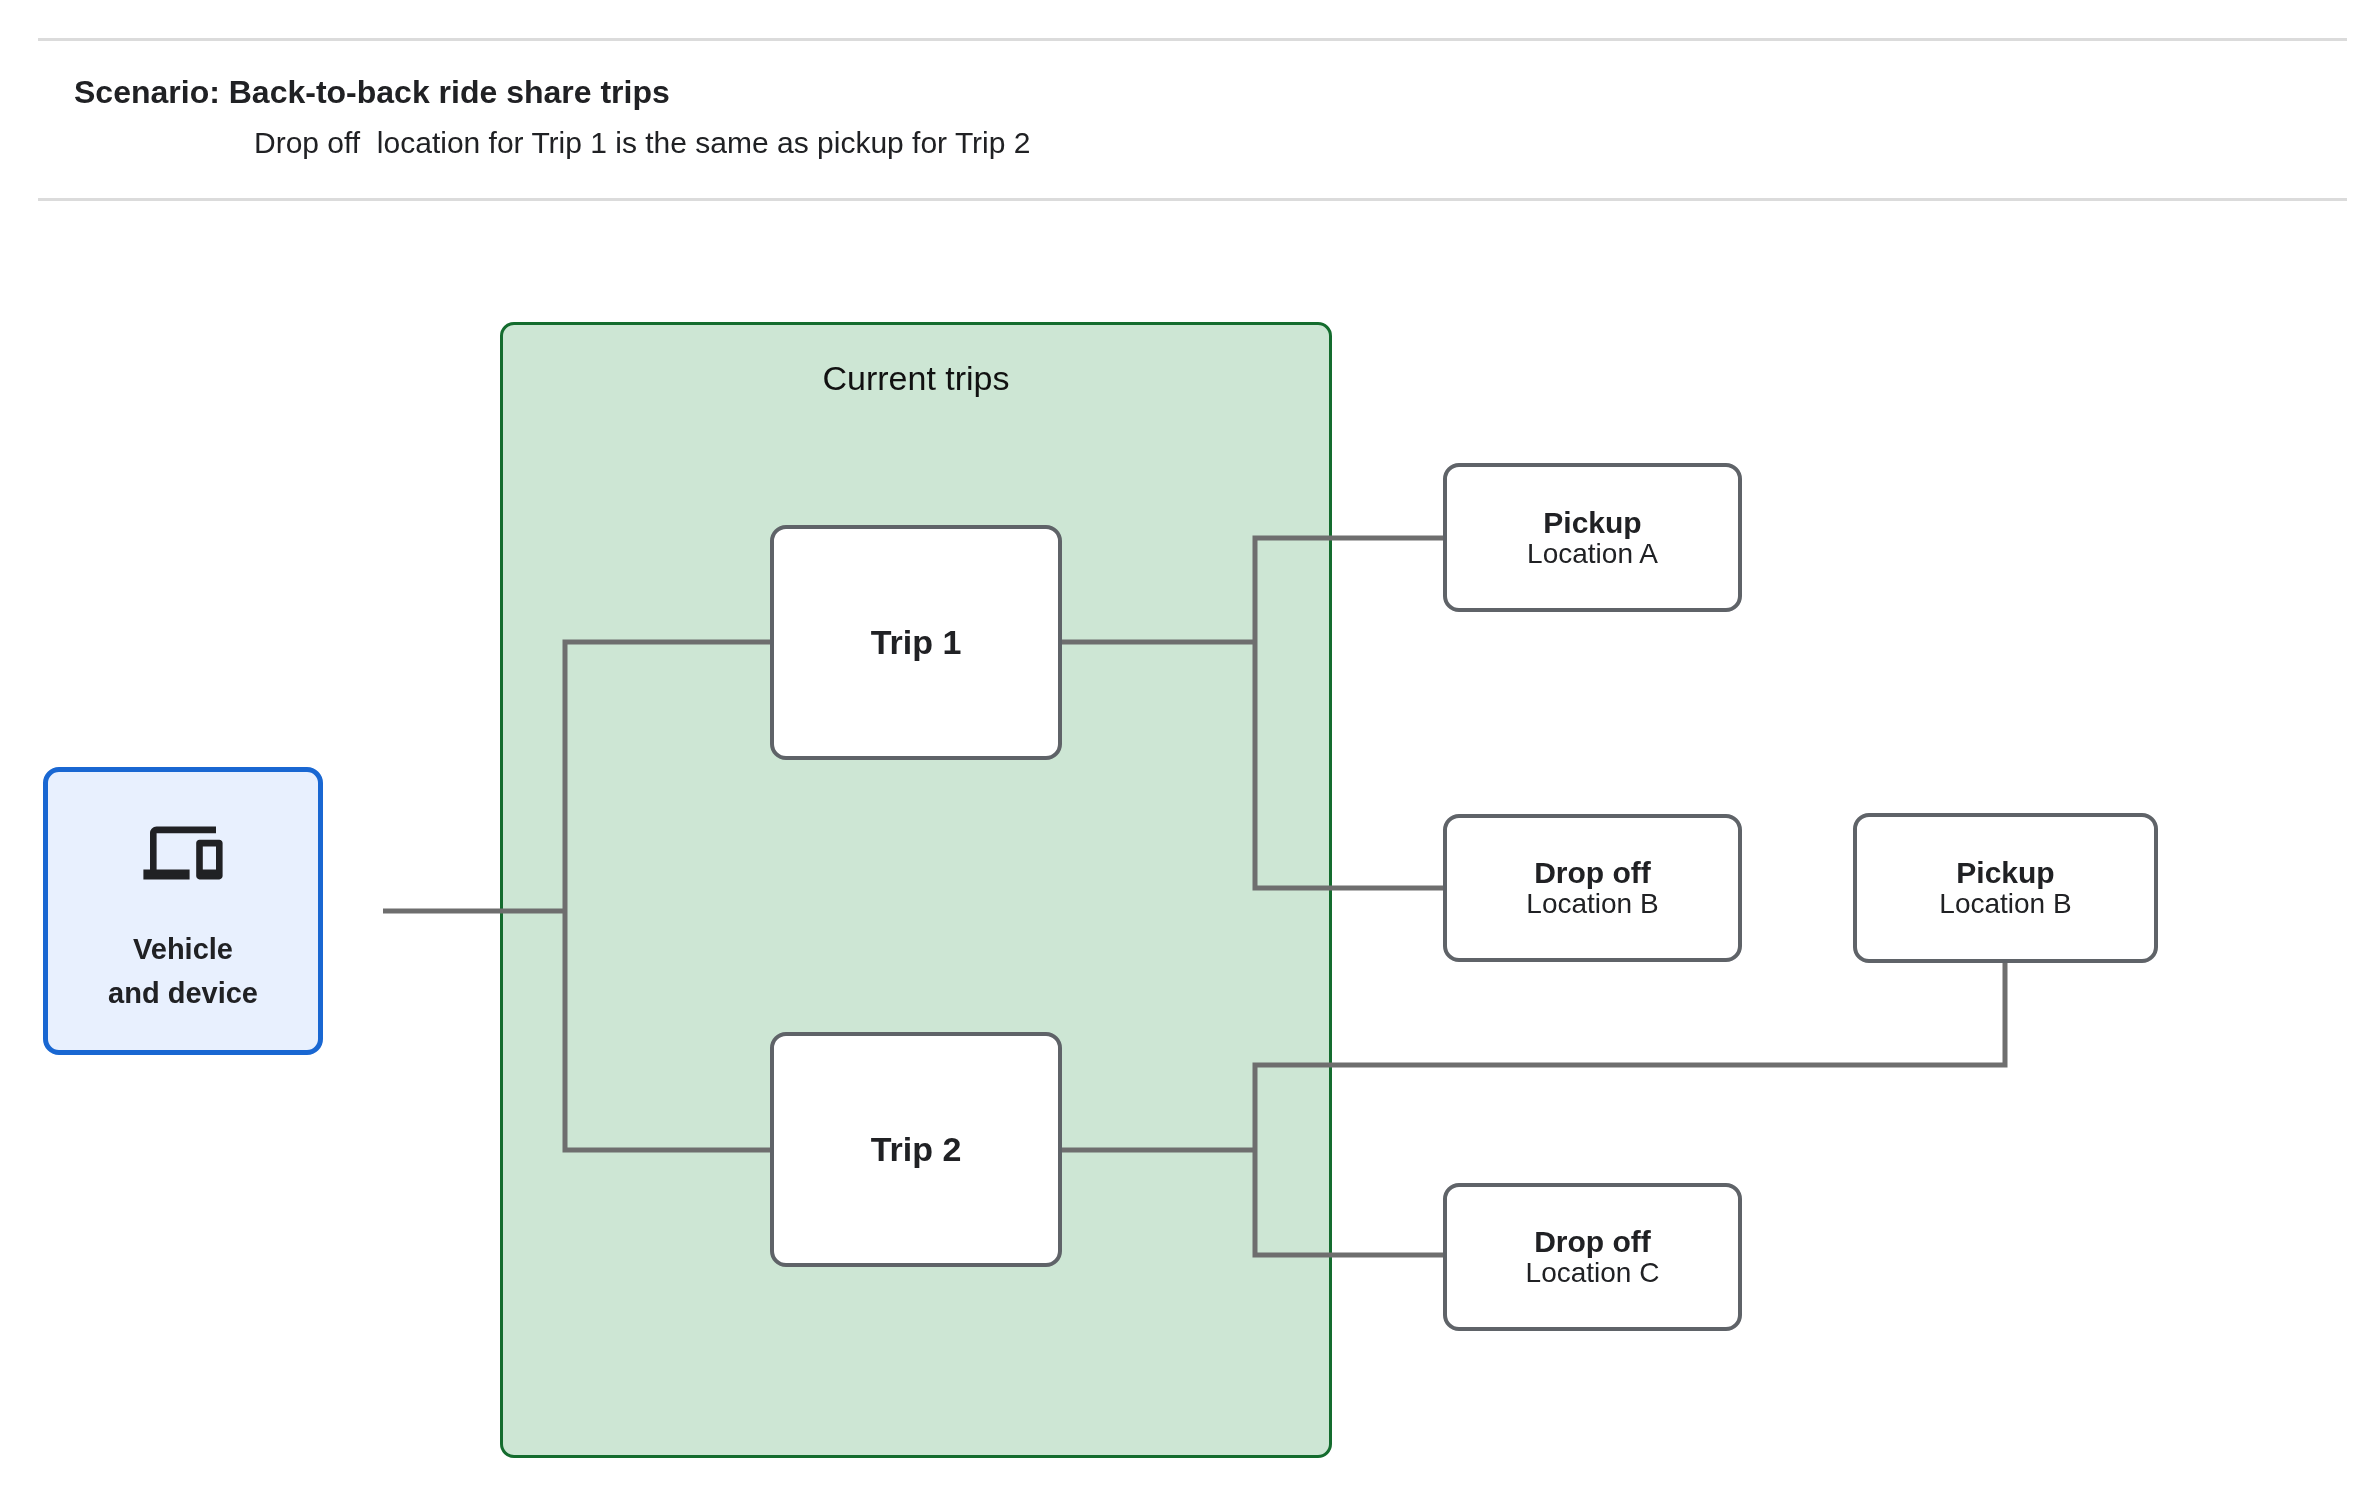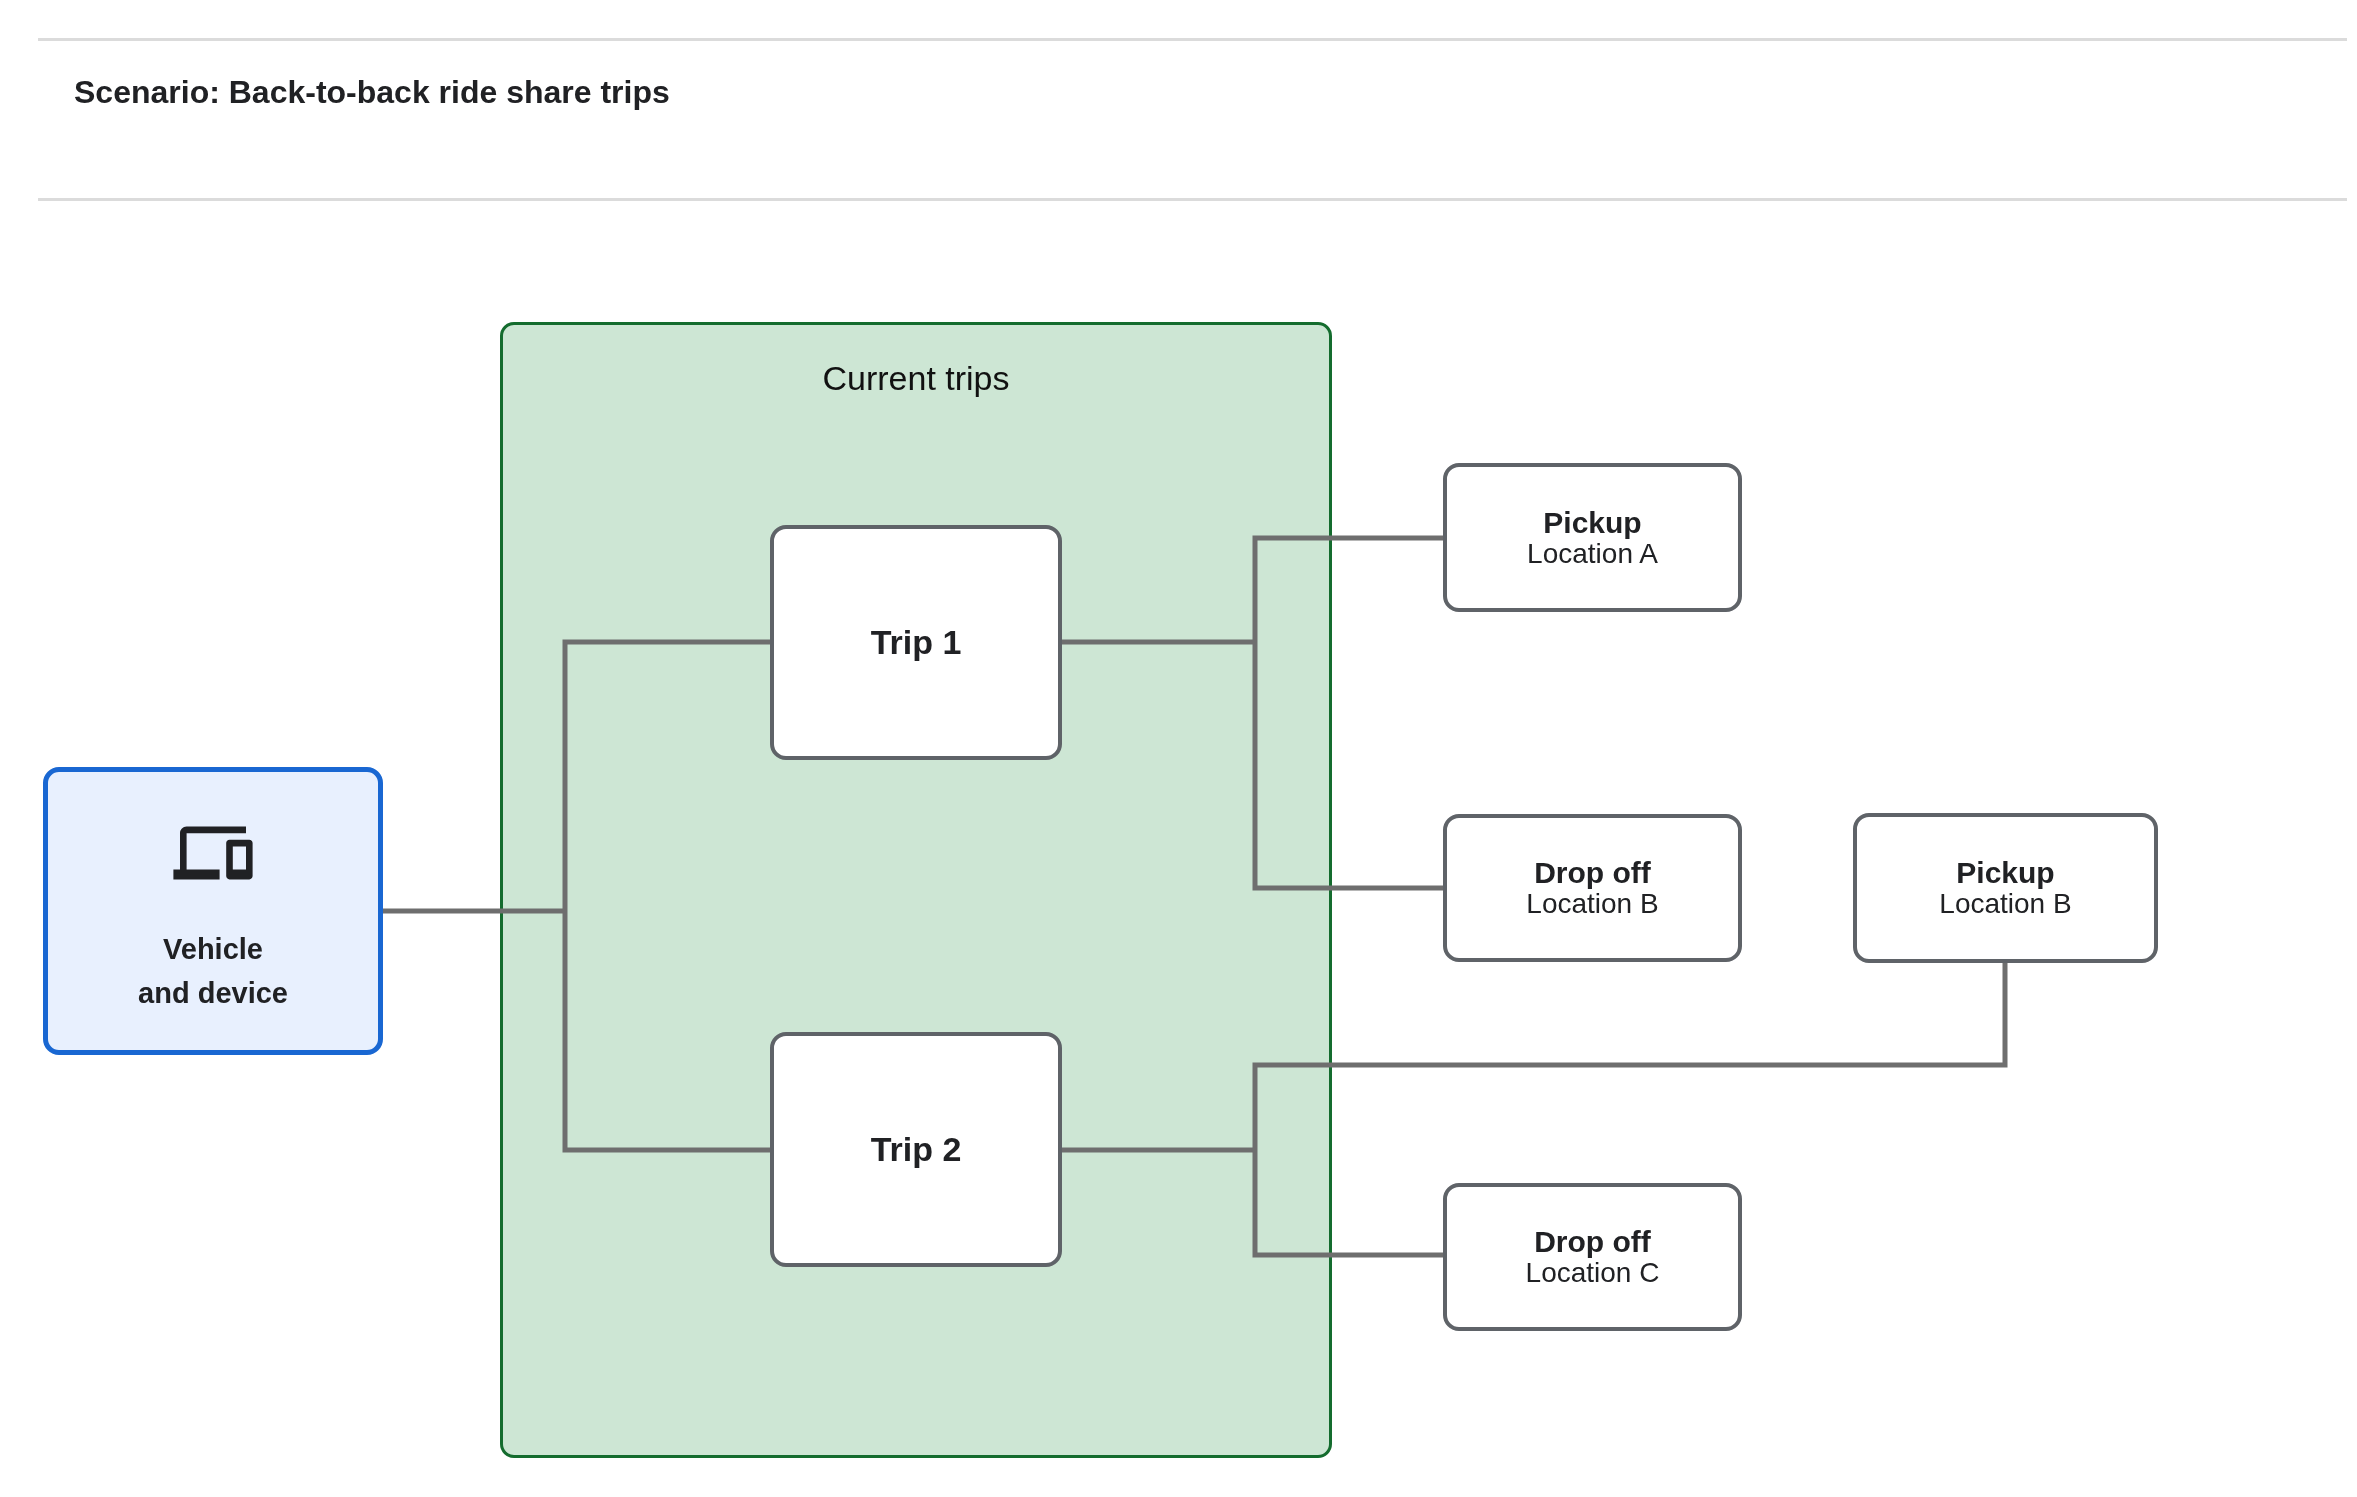--- a/index.html
+++ b/index.html
@@ -38,35 +38,36 @@
   .trip-label{font-size:34px;font-weight:bold;}
 
   .wp-node{width:299px;height:149px;}
   .wp-a{left:1443px;top:463px;}
   .wp-b{left:1443px;top:814px;height:148px;}
   .wp-b2{left:1853px;top:813px;width:305px;height:150px;}
   .wp-c{left:1443px;top:1183px;height:148px;}
   .wp-title{font-size:30px;font-weight:bold;line-height:1.1;}
   .wp-sub{font-size:28px;font-weight:normal;line-height:1.1;}
 
-  .vehicle-node{left:43px;top:767px;width:340px;height:288px;
+  .vehicle-node{left:43px;top:767px;width:280px;height:288px;
     background:var(--vehicle_fill,#E8F0FE);
     border:5px solid var(--vehicle_border,#1967D2);border-radius:16px;
     display:flex;flex-direction:column;align-items:center;justify-content:flex-start;
     padding-top:48px;}
   .vehicle-icon{width:82px;height:66px;flex:none;}
   .vehicle-label{margin-top:42px;text-align:center;font-size:29px;font-weight:bold;line-height:1.5;}
 </style>
 </head>
 <body>
 
 <div class="canvas">
 
   <div class="rule top"></div>
   <div class="page-title">Scenario: Back-to-back ride share trips</div>
+  <div class="page-subtitle">Drop off  location for Trip 1 is the same as pickup for Trip 2</div>
   <div class="rule bottom"></div>
 
   <div class="group green">
     <div class="group-title">Current trips</div>
   </div>
 
   <svg class="wires" viewBox="0 0 2357 1497" xmlns="http://www.w3.org/2000/svg">
     <path class="conn" d="M383 911 H565 M770 642 H565 V1150 H770"></path>
     <path class="conn" d="M1062 642 H1255 M1443 538 H1255 V888 H1443"></path>
     <path class="conn" d="M1062 1150 H1255 M1443 1255 H1255 V1065 H2005 V963"></path>

